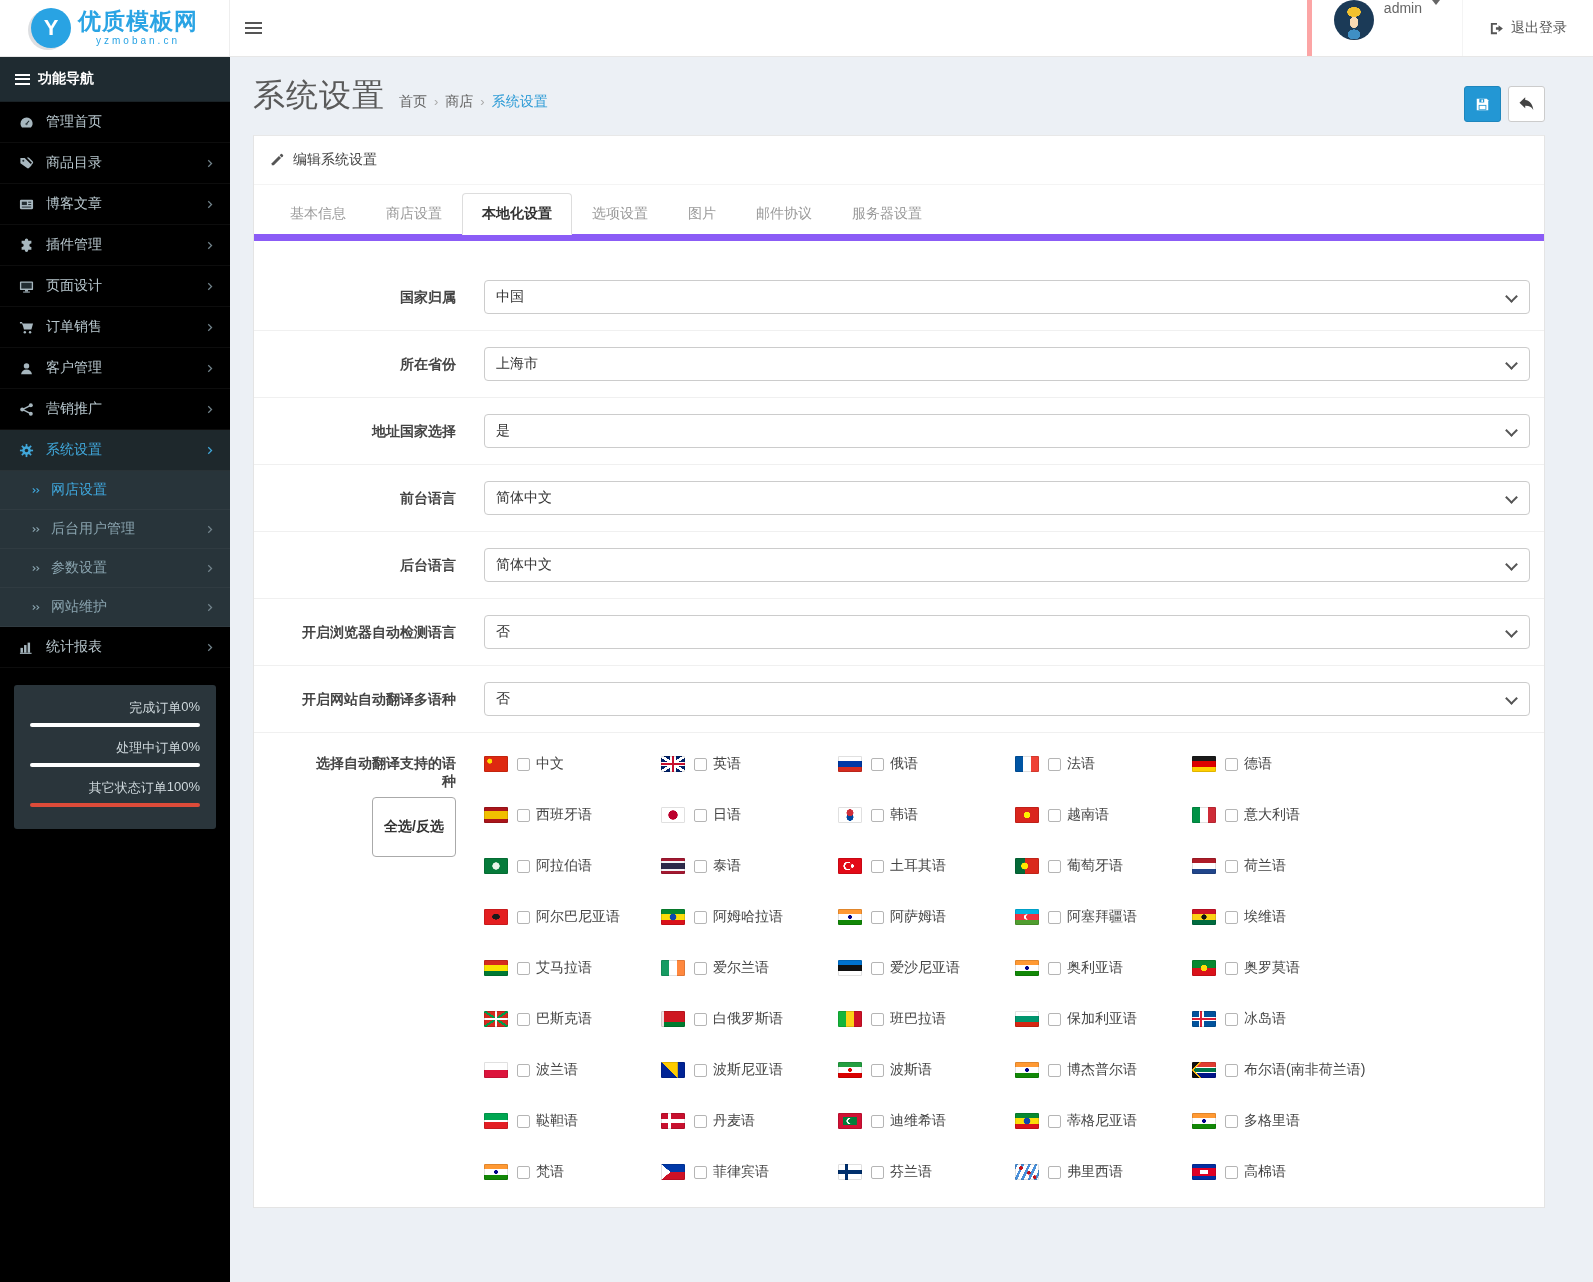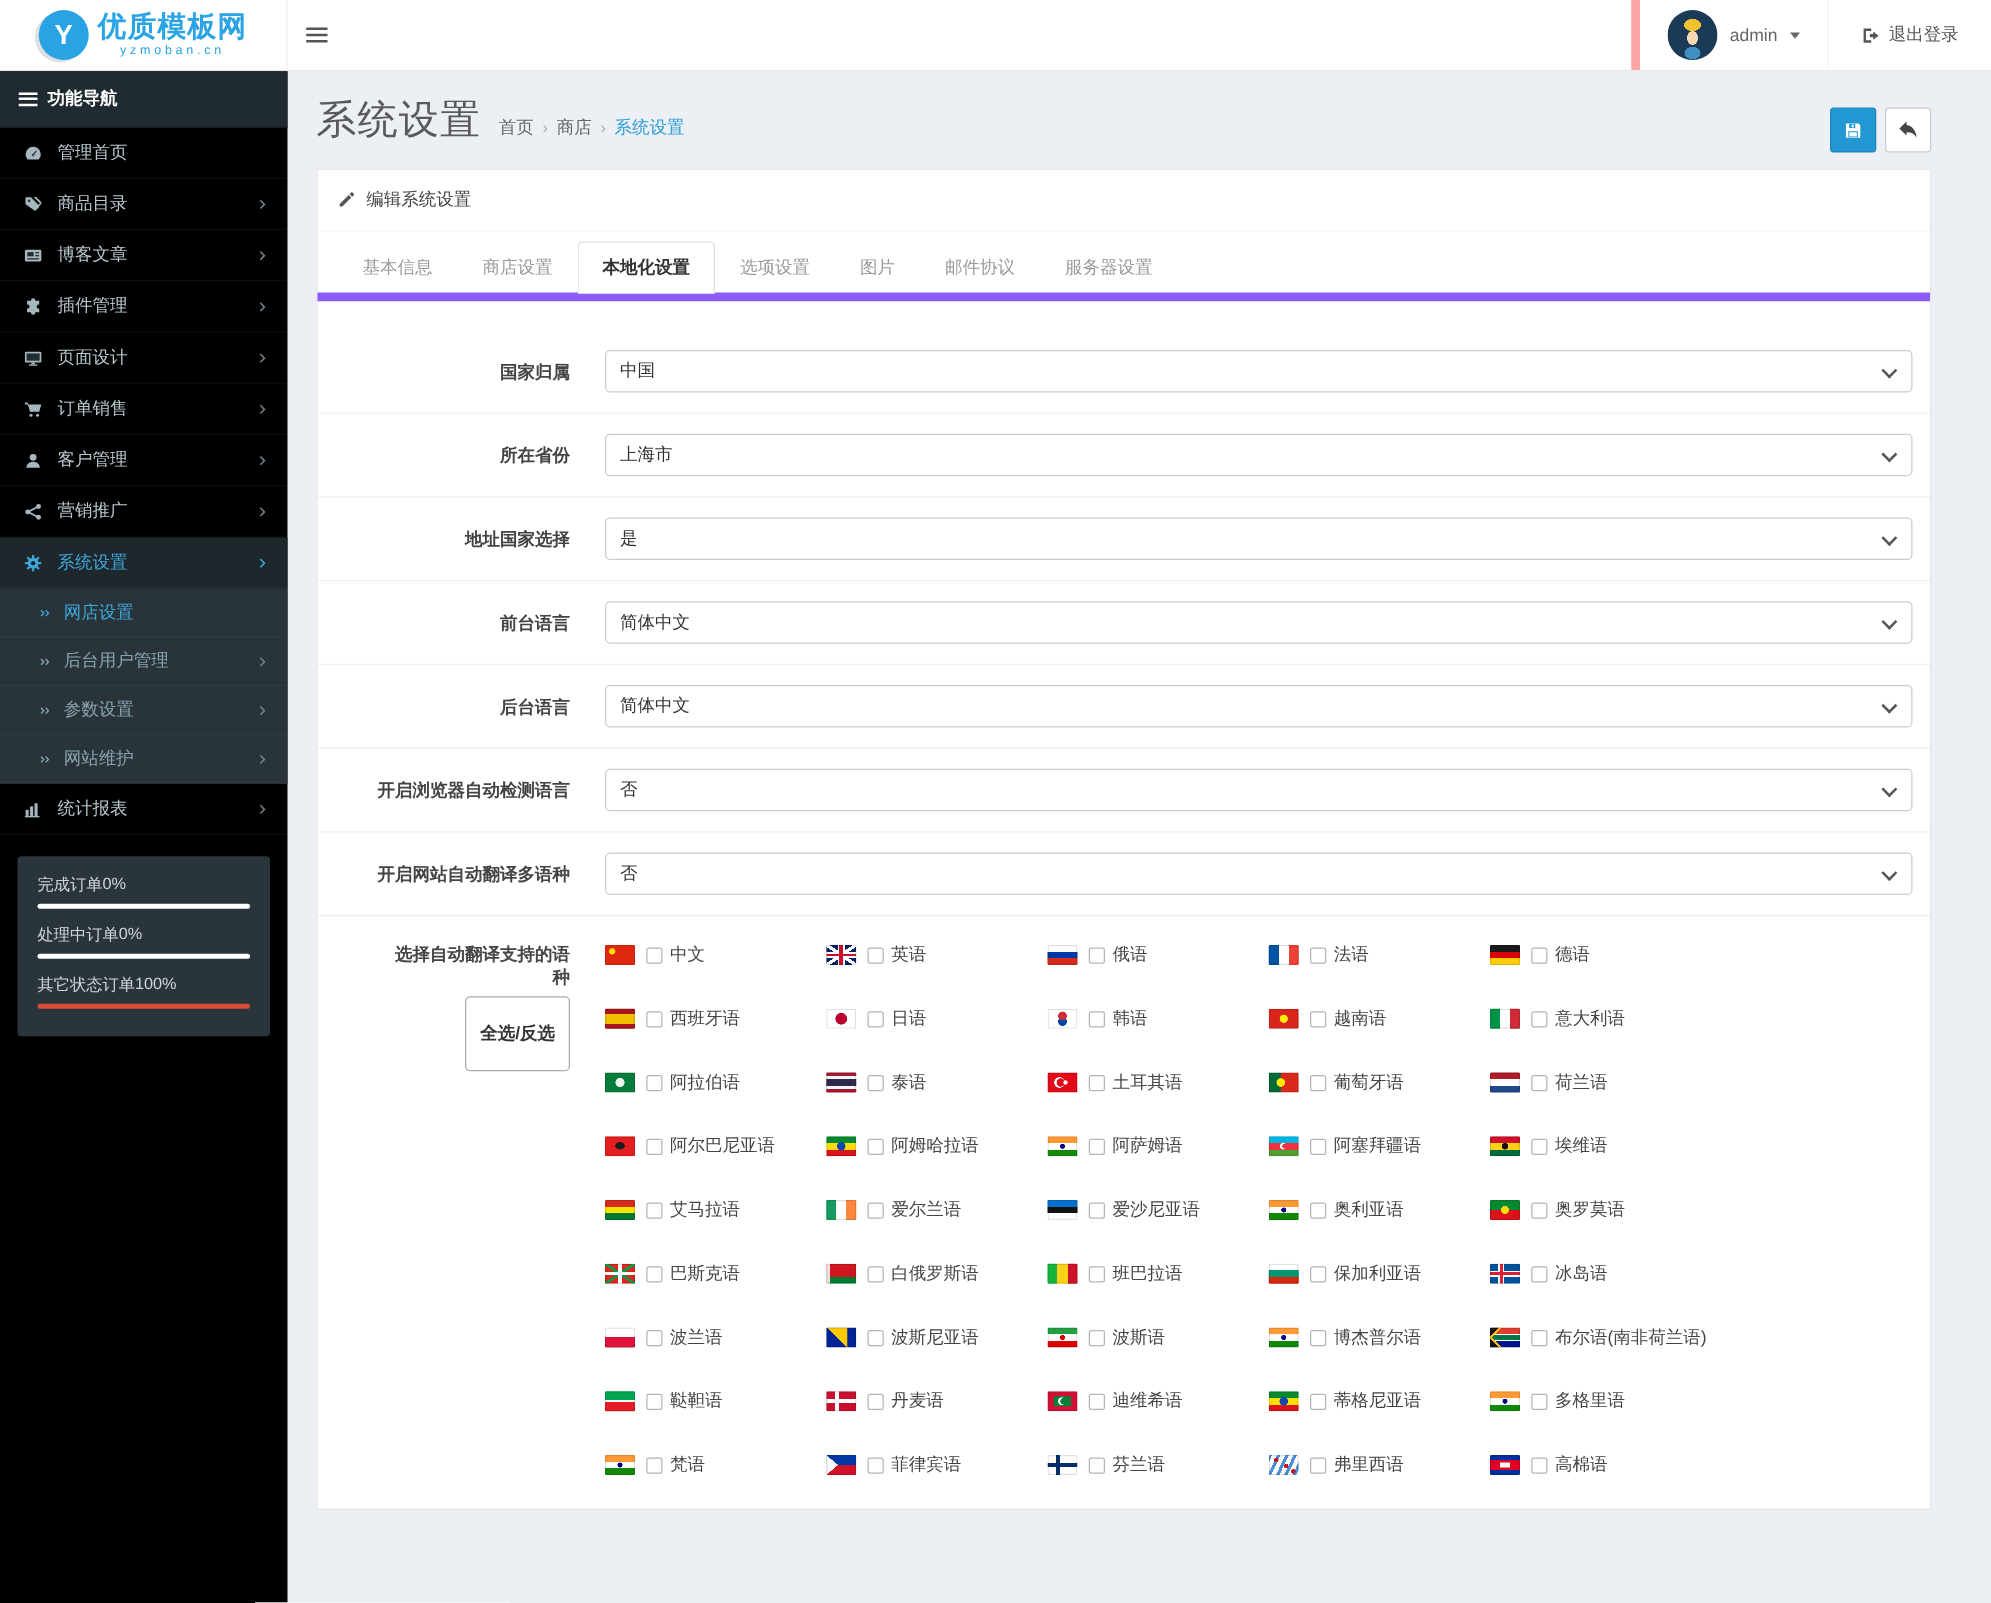--- a/index.html
+++ b/index.html
@@ -14,21 +14,21 @@
   .logo-circle { width: 40px; height: 40px; border-radius: 50%; background: #29a3e3; color: #fff;
     display: flex; align-items: center; justify-content: center; font-weight: bold; font-size: 22px;
     box-shadow: -3px 2px 0 rgba(180,185,190,.45); }
   .brand-text { display: flex; flex-direction: column; line-height: 1; }
   .brand-title { color: #2aa4e4; font-size: 23px; font-weight: bold; letter-spacing: 1px; }
   .brand-sub { color: #2aa4e4; font-size: 10px; letter-spacing: 3px; margin-top: 3px; text-align: center; }
   .hamburger { width: 46px; display: flex; align-items: center; justify-content: center; cursor: pointer; }
   .hamburger .bars { width: 17px; }
   .hamburger .bars div { height: 2px; background: #555; margin: 3px 0; }
   .topbar-spacer { flex: 1; }
-  .user-block { display: flex; align-items: center; gap: 10px; padding: 0 22px; border-left: 7px solid #fca5a5; cursor: pointer; }
+  .user-block { display: flex; gap: 10px; padding: 0 22px; border-left: 5px solid #fca5a5; cursor: pointer; }
   .avatar { width: 40px; height: 40px; border-radius: 50%;
     background:
       radial-gradient(ellipse 9px 7px at 50% 86%, #3f8fc4 0 70%, transparent 72%),
       radial-gradient(ellipse 7px 9px at 50% 56%, #f8d9b2 0 60%, transparent 63%),
       radial-gradient(ellipse 11px 8px at 50% 30%, #f2c12e 0 60%, transparent 63%),
       #1b3a57; }
   .username { color: #666; }
   .caret { width: 0; height: 0; border-left: 4px solid transparent; border-right: 4px solid transparent; border-top: 5px solid #666; }
   .logout { display: flex; align-items: center; gap: 7px; padding: 0 26px; border-left: 1px solid #f4f4f4; color: #555; cursor: pointer; }
   .ic { width: 15px; height: 15px; flex: none; }
@@ -47,21 +47,21 @@
   .menu-item.active { background: #1e282c; color: #40a7da; }
   .menu-item.active .ic, .menu-item.active .chev { color: #40a7da; }
   .submenu { background: #28343a; }
   .sub-item { display: flex; align-items: center; gap: 9px; padding: 0 14px 0 31px; height: 39px;
     color: #8aa4af; cursor: pointer; border-bottom: 1px solid rgba(255,255,255,.04); }
   .sub-item .ic { width: 11px; height: 11px; }
   .sub-item.active { color: #3fa7dc; }
   .si-label { flex: 1; }
   .order-stats { margin: 17px 14px; background: #2a353b; border-radius: 3px; padding: 14px 16px 10px; }
   .stat-row { margin-bottom: 12px; }
-  .stat-line { display: flex; justify-content: flex-start; color: #cdd7db; font-size: 13px; margin-bottom: 6px; }
+  .stat-line { display: flex; justify-content: flex-end; color: #cdd7db; font-size: 13px; margin-bottom: 6px; }
   .stat-bar { height: 4px; border-radius: 2px; }
   
   .main { flex: 1; min-width: 0; padding: 0 48px 0 23px; }
   .content-header { display: flex; align-items: flex-start; justify-content: space-between; padding: 17px 0 13px; }
   .title-wrap { display: flex; align-items: baseline; gap: 14px; }
   h1.page-title { font-size: 32px; font-weight: 300; color: #5a5a5a; letter-spacing: 1px; }
   .breadcrumb { display: flex; align-items: baseline; gap: 7px; font-size: 14px; color: #666; }
   .crumb.current { color: #2d9bd6; }
   .crumb-sep { color: #aaa; font-size: 13px; }
   .header-actions { display: flex; gap: 7px; margin-top: 12px; }

